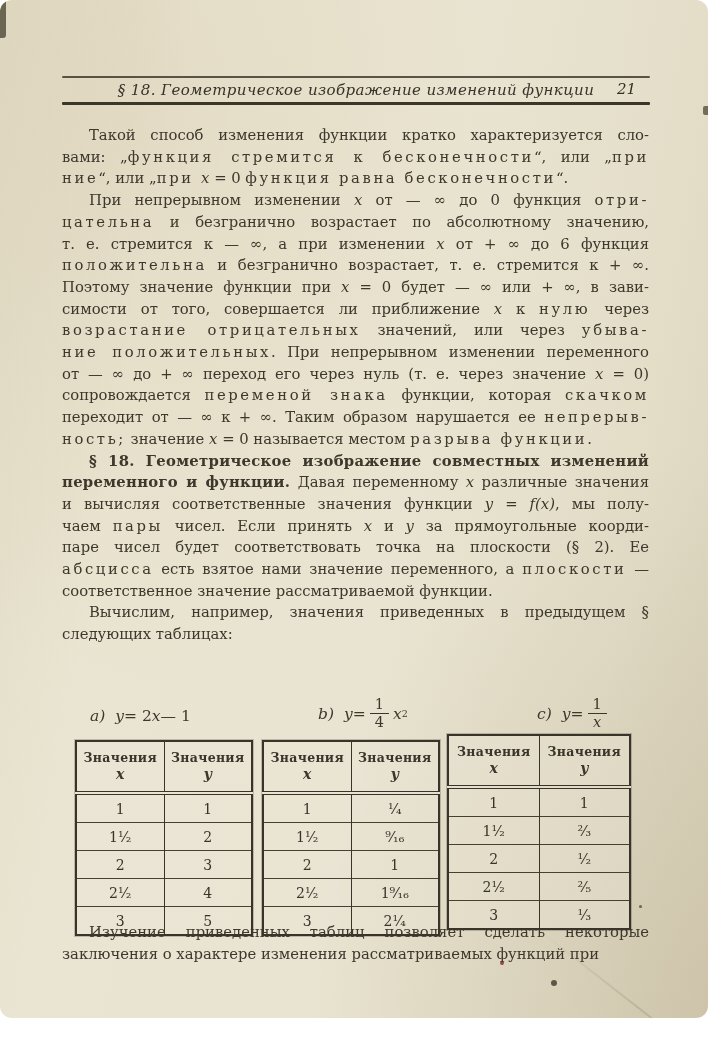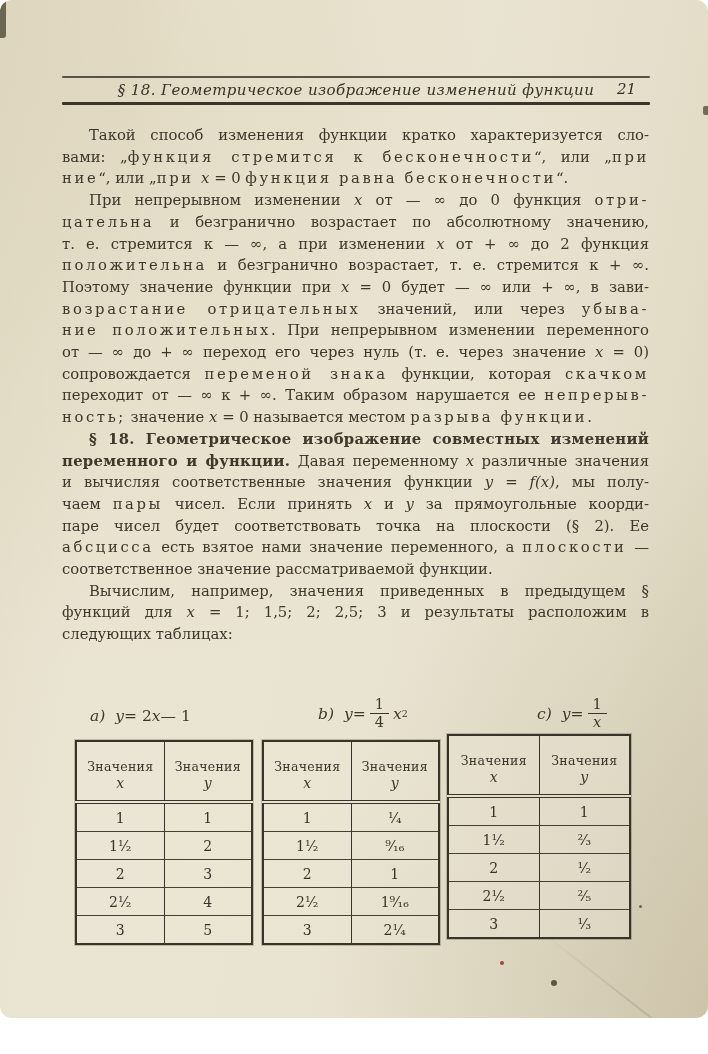--- a/index.html
+++ b/index.html
@@ -54,21 +54,21 @@
   .frac .den{padding-top:1px;line-height:1.05;}
   .frac .den.it{font-style:italic;}
 
   
   .tables{position:absolute;left:0;top:740px;width:708px;}
   table.vtab{position:absolute;border-collapse:collapse;background:rgba(236,231,216,.4);
     border:2.5px solid #39342a;box-shadow:0 0 0 1px rgba(57,52,42,.25);}
   table.vtab.t0{left:75px;top:0px;width:178px;}
   table.vtab.t1{left:262px;top:0px;width:178px;}
   table.vtab.t2{left:447px;top:-6px;width:184px;}
-  .vtab th{border-bottom:4px double #39342a;height:44px;font-weight:normal;padding:11px 0 3px;}
+  .vtab th{border-bottom:4px double #39342a;height:44px;font-weight:bold;padding:2px 0 3px;}
   .vtab th .hl{font-size:12.5px;letter-spacing:.3px;color:#3a352b;}
   .vtab th .hv{font-size:14px;font-style:italic;margin-top:1px;}
   .vtab th:first-child,.vtab td:first-child{border-right:1.6px solid #39342a;width:50%;}
   .vtab td{height:25px;text-align:center;font-size:14px;color:#38332a;border-top:1.6px solid #45402f;}
   .vtab tbody tr:first-child td{border-top:none;}
 </style>
 </head>
 <body>
 
 <div class="page">
@@ -91,42 +91,42 @@
 
   <div class="bodytext">
       <div class="para">
         <div class="line indent"><span class="seg ">Такой способ изменения функции кратко характеризуется сло-</span></div>
         <div class="line"><span class="seg ">вами: „</span><span class="seg sp">функция стремится к бесконечности</span><span class="seg ">“, или „</span><span class="seg sp">при</span></div>
         <div class="line last"><span class="seg sp">ние</span><span class="seg ">“, или „</span><span class="seg sp">при </span><span class="seg it">x</span><span class="seg "> = 0 </span><span class="seg sp">функция равна бесконечности</span><span class="seg ">“.</span></div>
       </div>
       <div class="para">
         <div class="line indent"><span class="seg ">При непрерывном изменении </span><span class="seg it">x</span><span class="seg "> от — ∞ до 0 функция </span><span class="seg sp">отри-</span></div>
         <div class="line"><span class="seg sp">цательна</span><span class="seg "> и безгранично возрастает по абсолютному значению,</span></div>
-        <div class="line"><span class="seg ">т. е. стремится к — ∞, а при изменении </span><span class="seg it">x</span><span class="seg "> от + ∞ до 2 функция</span></div>
+        <div class="line"><span class="seg ">т. е. стремится к — ∞, а при изменении </span><span class="seg it">x</span><span class="seg "> от + ∞ до 6 функция</span></div>
         <div class="line"><span class="seg sp">положительна</span><span class="seg "> и безгранично возрастает, т. е. стремится к + ∞.</span></div>
         <div class="line"><span class="seg ">Поэтому значение функции при </span><span class="seg it">x</span><span class="seg "> = 0 будет — ∞ или + ∞, в зави-</span></div>
+        <div class="line"><span class="seg ">симости от того, совершается ли приближение </span><span class="seg it">x</span><span class="seg "> к </span><span class="seg sp">нулю</span><span class="seg "> через</span></div>
         <div class="line"><span class="seg sp">возрастание отрицательных</span><span class="seg "> значений, или через </span><span class="seg sp">убыва-</span></div>
         <div class="line"><span class="seg sp">ние положительных</span><span class="seg ">. При непрерывном изменении переменного</span></div>
         <div class="line"><span class="seg ">от — ∞ до + ∞ переход его через нуль (т. е. через значение </span><span class="seg it">x</span><span class="seg "> = 0)</span></div>
         <div class="line"><span class="seg ">сопровождается </span><span class="seg sp">переменой знака</span><span class="seg "> функции, которая </span><span class="seg sp">скачком</span></div>
         <div class="line"><span class="seg ">переходит от — ∞ к + ∞. Таким образом нарушается ее </span><span class="seg sp">непрерыв-</span></div>
         <div class="line last"><span class="seg sp">ность;</span><span class="seg "> значение </span><span class="seg it">x</span><span class="seg "> = 0 называется местом </span><span class="seg sp">разрыва функции</span><span class="seg ">.</span></div>
       </div>
       <div class="para">
         <div class="line indent"><span class="seg b">§ 18. Геометрическое изображение совместных изменений</span></div>
         <div class="line"><span class="seg b">переменного и функции.</span><span class="seg "> Давая переменному </span><span class="seg it">x</span><span class="seg "> различные значения</span></div>
         <div class="line"><span class="seg ">и вычисляя соответственные значения функции </span><span class="seg it">y = f(x)</span><span class="seg ">, мы полу-</span></div>
         <div class="line"><span class="seg ">чаем </span><span class="seg sp">пары</span><span class="seg "> чисел. Если принять </span><span class="seg it">x</span><span class="seg "> и </span><span class="seg it">y</span><span class="seg "> за прямоугольные коорди-</span></div>
         <div class="line"><span class="seg ">паре чисел будет соответствовать точка на плоскости (§ 2). Ее</span></div>
         <div class="line"><span class="seg sp">абсцисса</span><span class="seg "> есть взятое нами значение переменного, а </span><span class="seg sp">плоскости</span><span class="seg "> —</span></div>
         <div class="line last"><span class="seg ">соответственное значение рассматриваемой функции.</span></div>
       </div>
       <div class="para">
         <div class="line indent"><span class="seg ">Вычислим, например, значения приведенных в предыдущем §</span></div>
-        <div class="line"><span class="seg ">функций для </span><span class="seg it">x</span><span class="seg "> = 1; 1,5; 2; 2,5; 3 и результаты расположим в</span></div>
         <div class="line last"><span class="seg ">следующих таблицах:</span></div>
       </div>
     </div>
 
   <div class="formulas">
       <div class="formula">
         <span class="flabel">a)</span>
         <span class="seg it">y</span>
         <span class="seg "> = 2</span>
         <span class="seg it">x</span>
@@ -258,14 +258,20 @@
             <td>²⁄₅</td>
           </tr>
           <tr>
             <td>3</td>
             <td>¹⁄₃</td>
           </tr>
         </tbody>
       </table>
     </div>
 
+  <div class="footertext">
+      <div class="para">
+        <div class="line indent"><span class="seg ">Изучение приведенных таблиц позволяет сделать некоторые</span></div>
+        <div class="line last"><span class="seg ">заключения о характере изменения рассматриваемых функций при</span></div>
+      </div>
+    </div>
 
 </div>
 
 </body></html>

